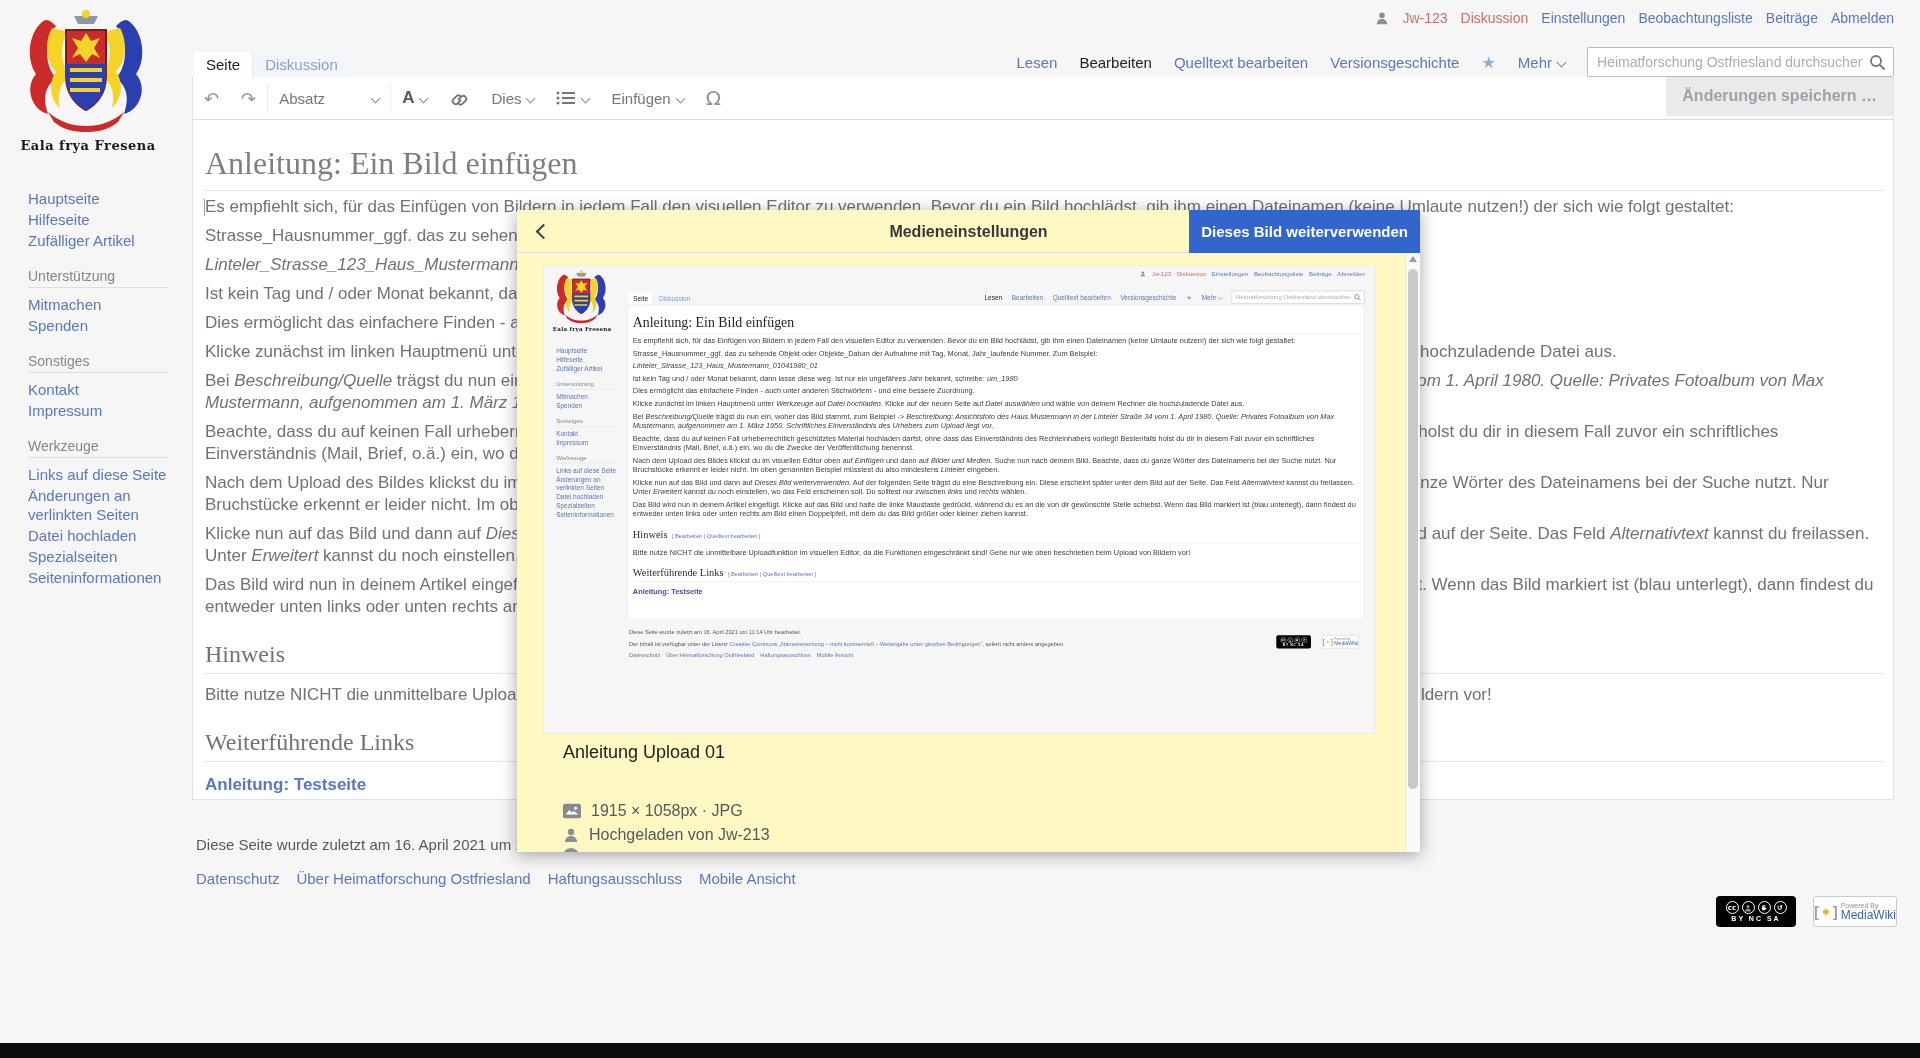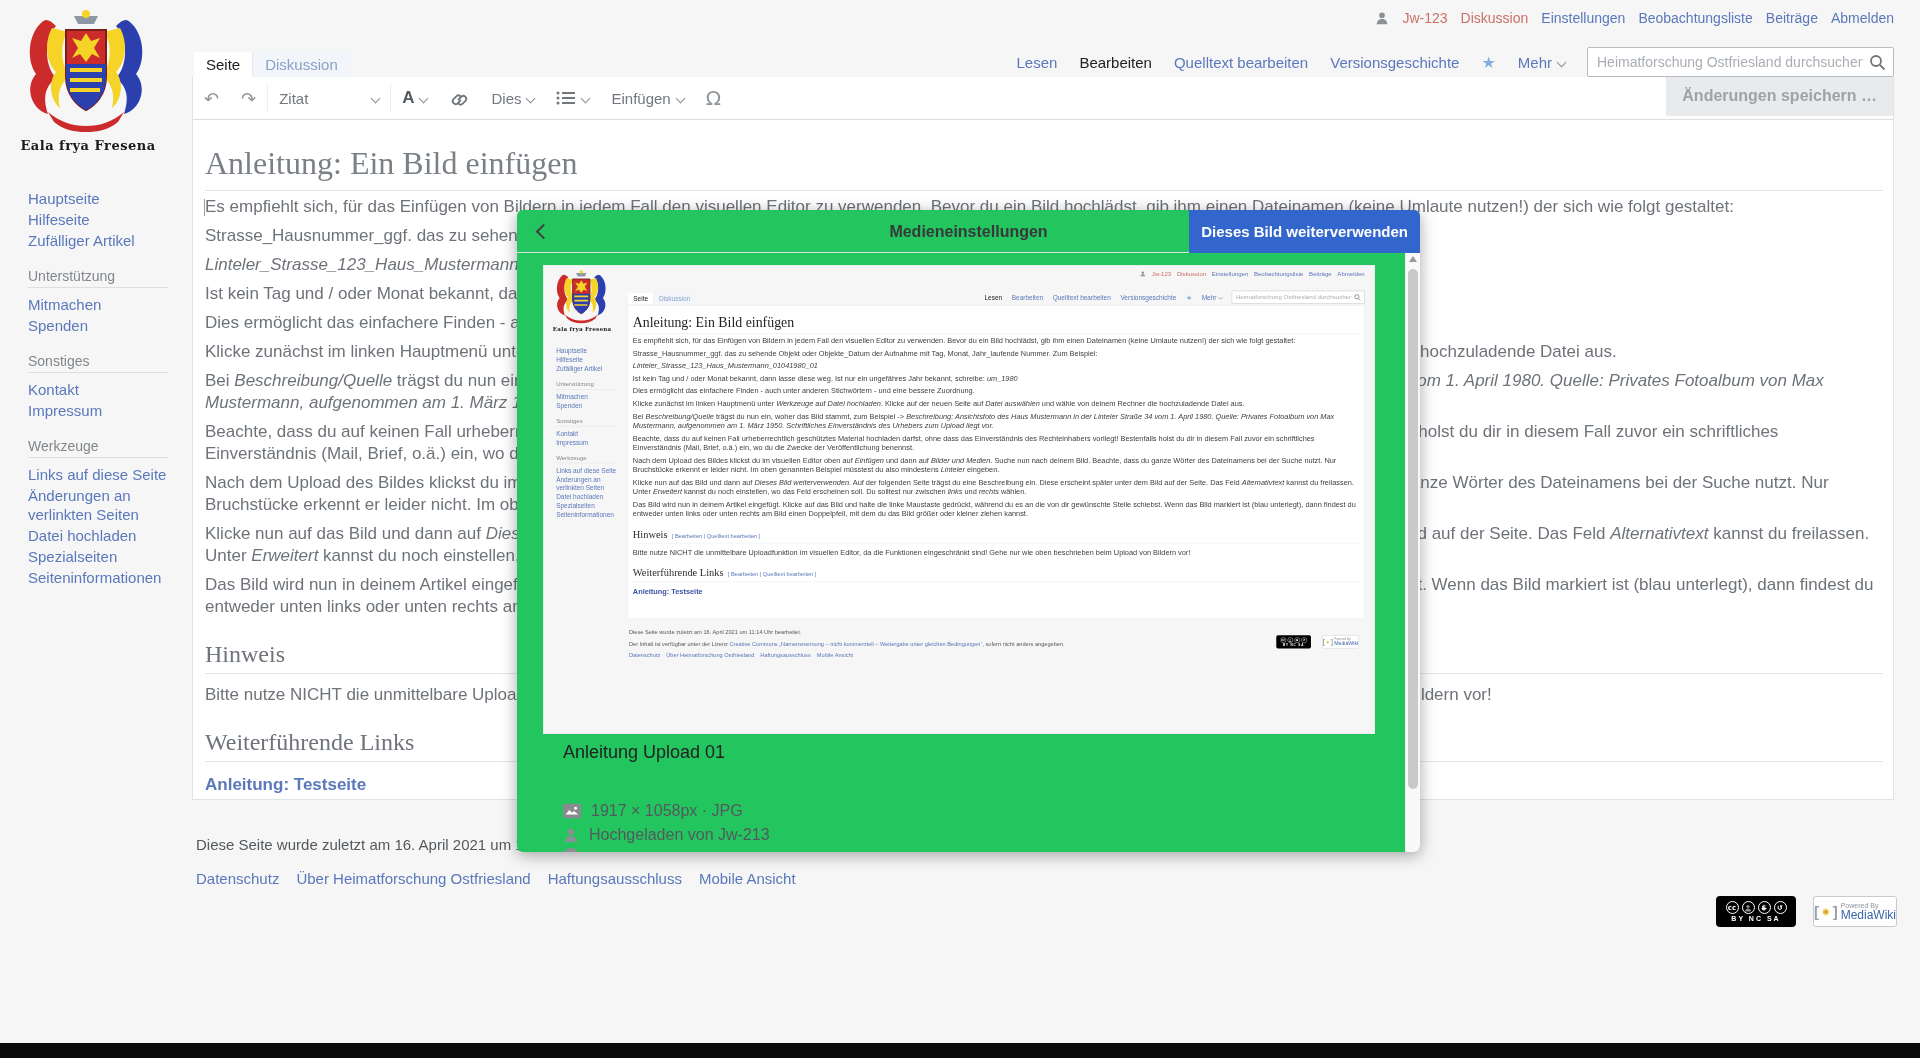--- a/index.html
+++ b/index.html
@@ -79,21 +79,21 @@
   .cctxt{color:#fff;font-size:7px;letter-spacing:2px;font-weight:bold}
   .mwbadge{position:absolute;right:23px;top:896px;width:84px;height:31px;background:#fff;border:1px solid #c8ccd1;
            border-radius:3px;display:flex;align-items:center;justify-content:center;gap:3px}
   .bracket{color:#9aa0a6;font-size:15px;font-weight:bold}
   .mwtxt{display:flex;flex-direction:column;line-height:1}
   .mwtxt .l1{font-size:7px;color:#8d939a}
   .mwtxt .l2{font-size:12px;color:#3a66a8}
   .bottombar{position:absolute;left:0;bottom:0;width:1920px;height:15px;background:#0b0b0b}
 
   
-  .dialog{position:absolute;left:517px;top:210px;width:903px;height:642px;background:#22c55e;border-radius:6px;
+  .dialog{position:absolute;left:517px;top:210px;width:903px;height:642px;background:#fef9c3;border-radius:0;
           box-shadow:0 3px 16px rgba(0,0,0,.35);z-index:50;overflow:hidden}
   .dlg-head{position:relative;height:43px;border-bottom:1px solid #ddd}
   .dlg-back{position:absolute;left:6px;top:0;width:40px;height:43px;display:flex;align-items:center;justify-content:center;cursor:pointer}
   .backchev{width:11px;height:11px;border-left:2px solid #404244;border-bottom:2px solid #404244;transform:rotate(45deg)}
   .dlg-title{position:absolute;left:0;right:0;top:0;height:43px;display:flex;align-items:center;justify-content:center;
              font-weight:bold;font-size:16px;color:#36383a}
   .dlg-use{position:absolute;right:0;top:0;height:43px;min-width:220px;background:#3366cc;color:#fff;font-weight:bold;
            font-size:15px;border:0;display:flex;align-items:center;justify-content:center;padding:0 12px;cursor:pointer}
   .dlg-scrollbar{position:absolute;right:0;top:43px;bottom:0;width:15px;background:#f9f9f9;border-left:1px solid #ececec}
   .sb-up{position:absolute;top:3px;left:3px;width:0;height:0;border-left:4px solid transparent;border-right:4px solid transparent;
@@ -259,21 +259,21 @@
   <div class="contentbox">
     <div class="ve-toolbar">
       <span class="ti">
           <span class="glyph">↶</span>
         </span>
       <span class="ti">
           <span class="glyph">↷</span>
         </span>
       <span class="tsep"></span>
       <span class="ti absatz">
-          <span>Zitat</span>
+          <span>Absatz</span>
           <span class="chev"></span>
         </span>
       <span class="tsep"></span>
       <span class="ti">
           <span class="boldA">A</span>
           <span class="chev"></span>
         </span>
       <span class="ti">
           <svg width="20" height="20">
             <use href="#linkicon"></use>
@@ -509,21 +509,21 @@
             </span>
         </div>
       </div>
     </div>
 
     <div class="dlg-imgtitle">Anleitung Upload 01</div>
     <div class="meta" style="top:592px">
       <svg class="m-icon">
           <use href="#photo"></use>
         </svg>
-      <span>1917 × 1058px  ·  JPG</span>
+      <span>1915 × 1058px  ·  JPG</span>
     </div>
     <div class="meta" style="top:616px">
       <svg class="m-icon" style="width:16px;height:16px">
           <use href="#person"></use>
         </svg>
       <span>Hochgeladen von Jw-213</span>
     </div>
     <div class="meta" style="top:638px">
       <span style="width:16px;height:16px;border-radius:50%;background:#8b9095;display:inline-block"></span>
     </div>

